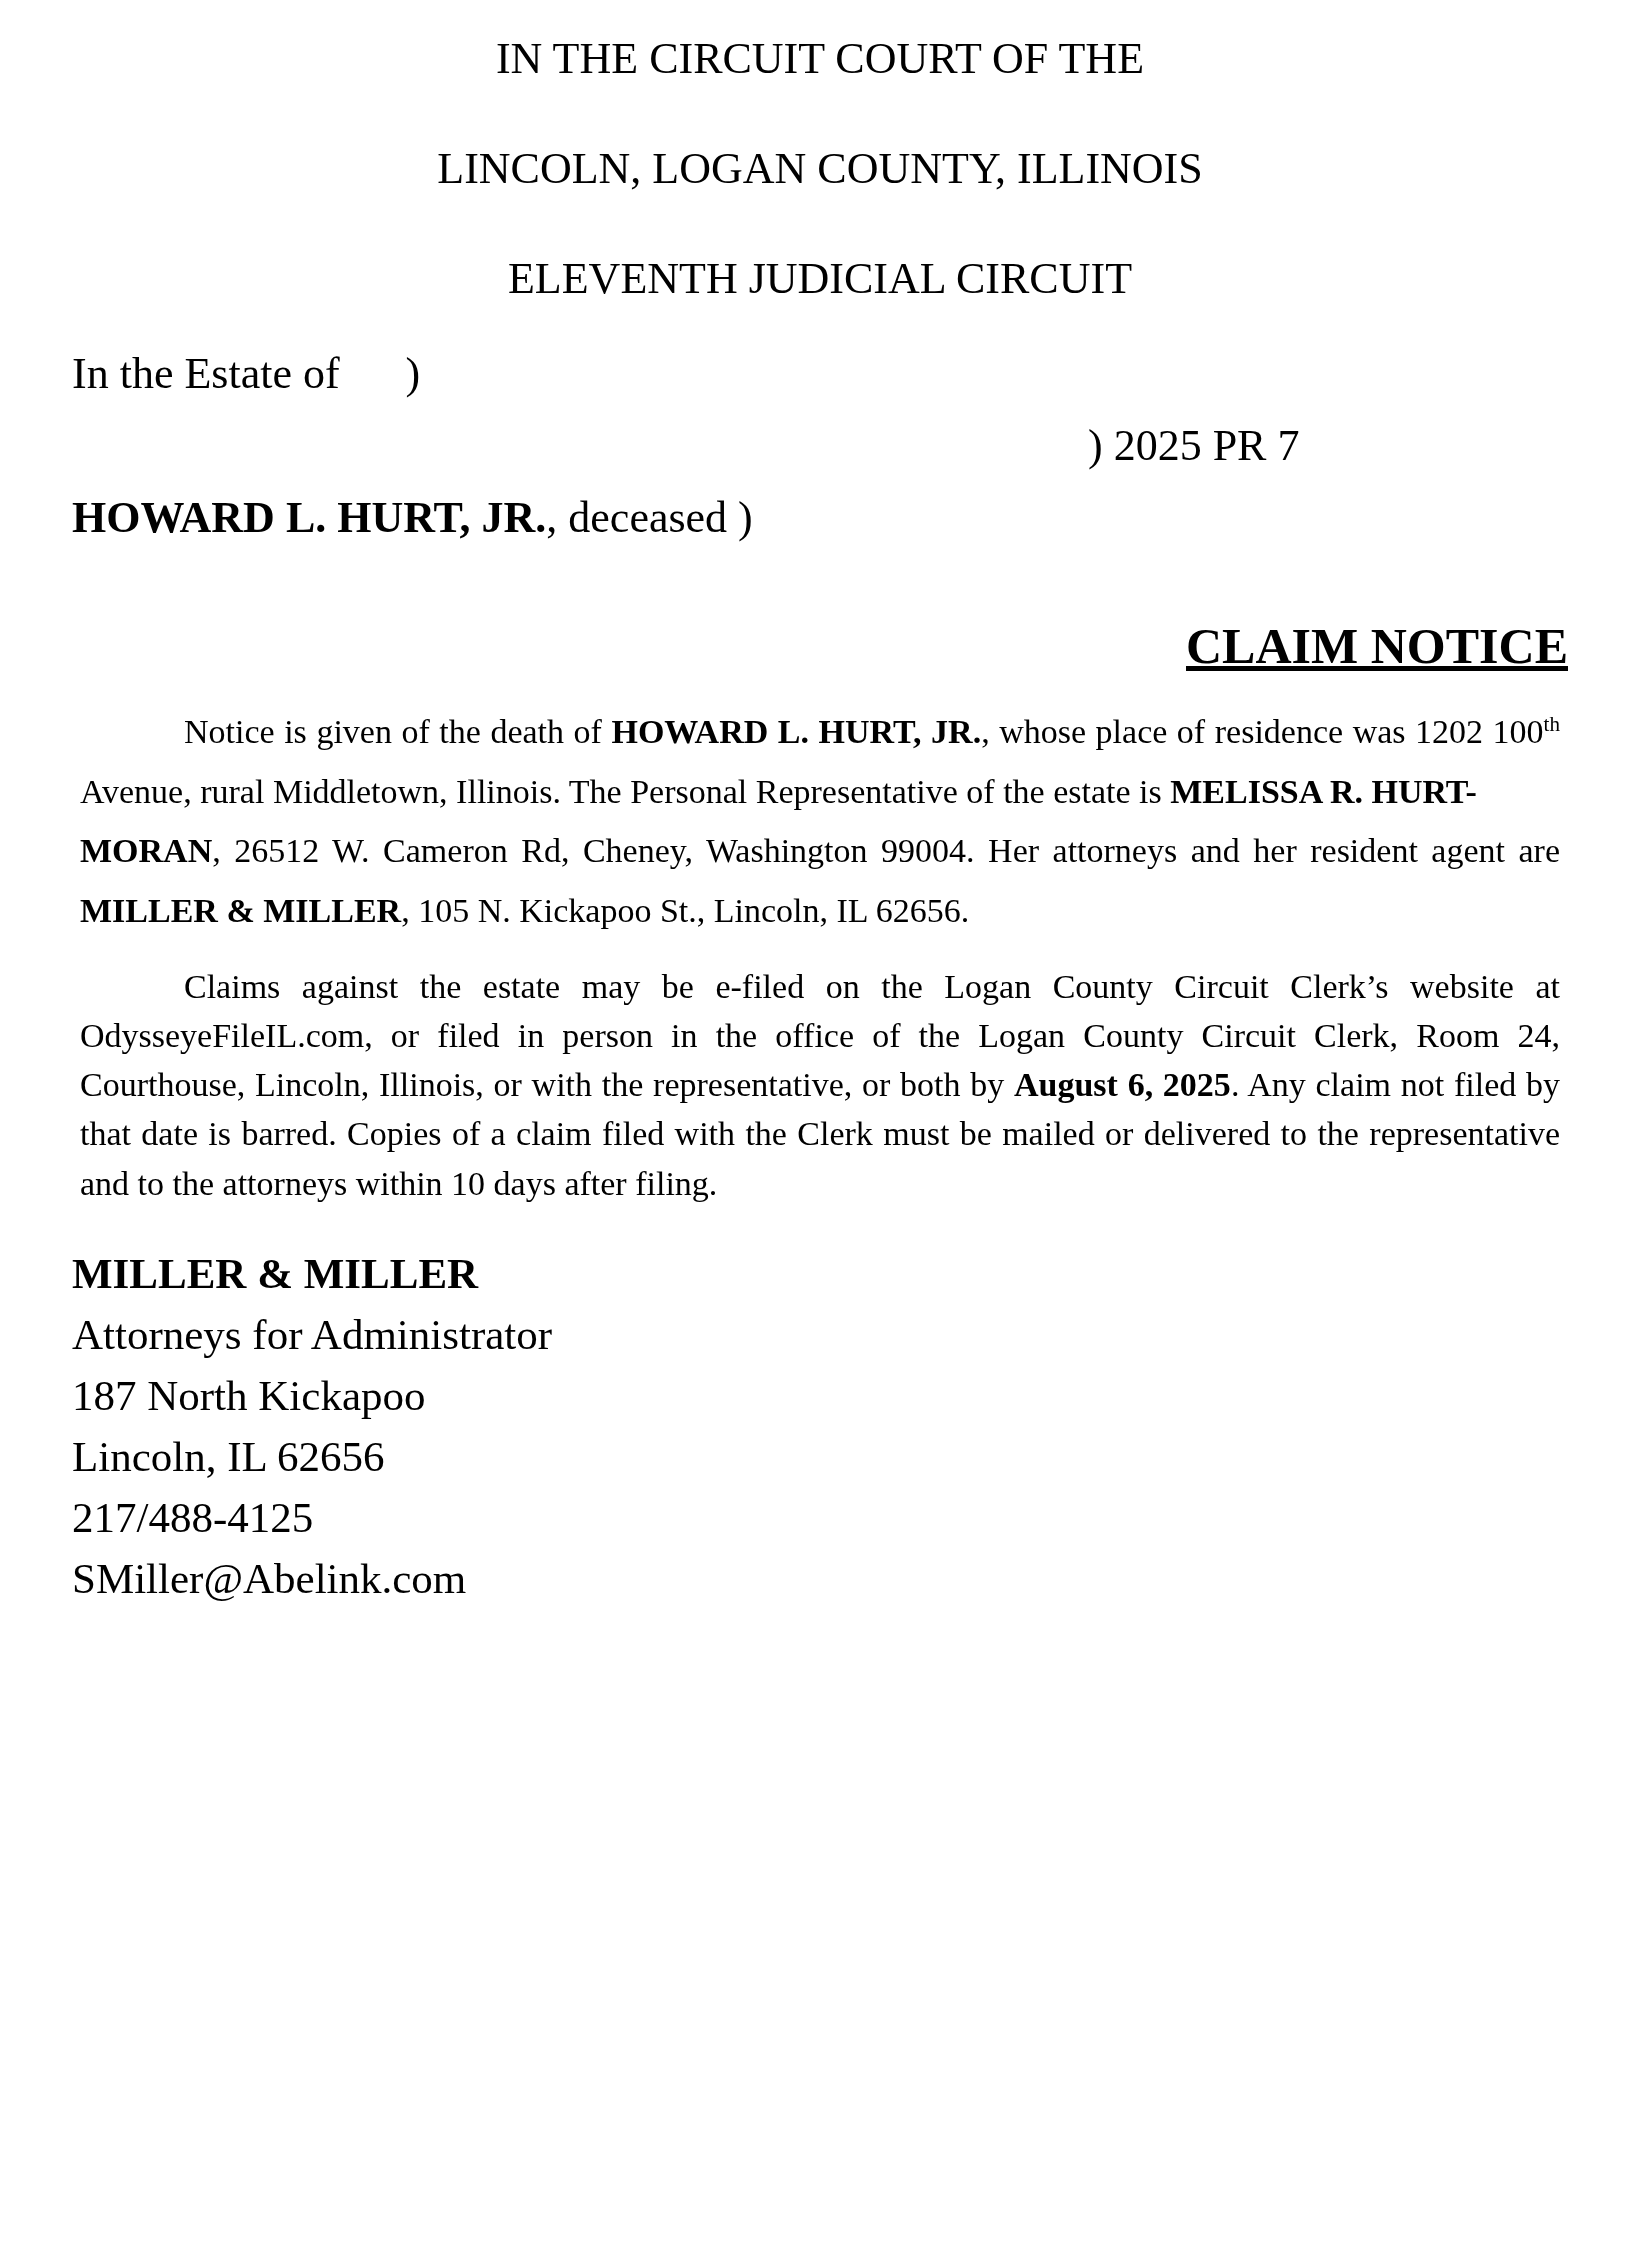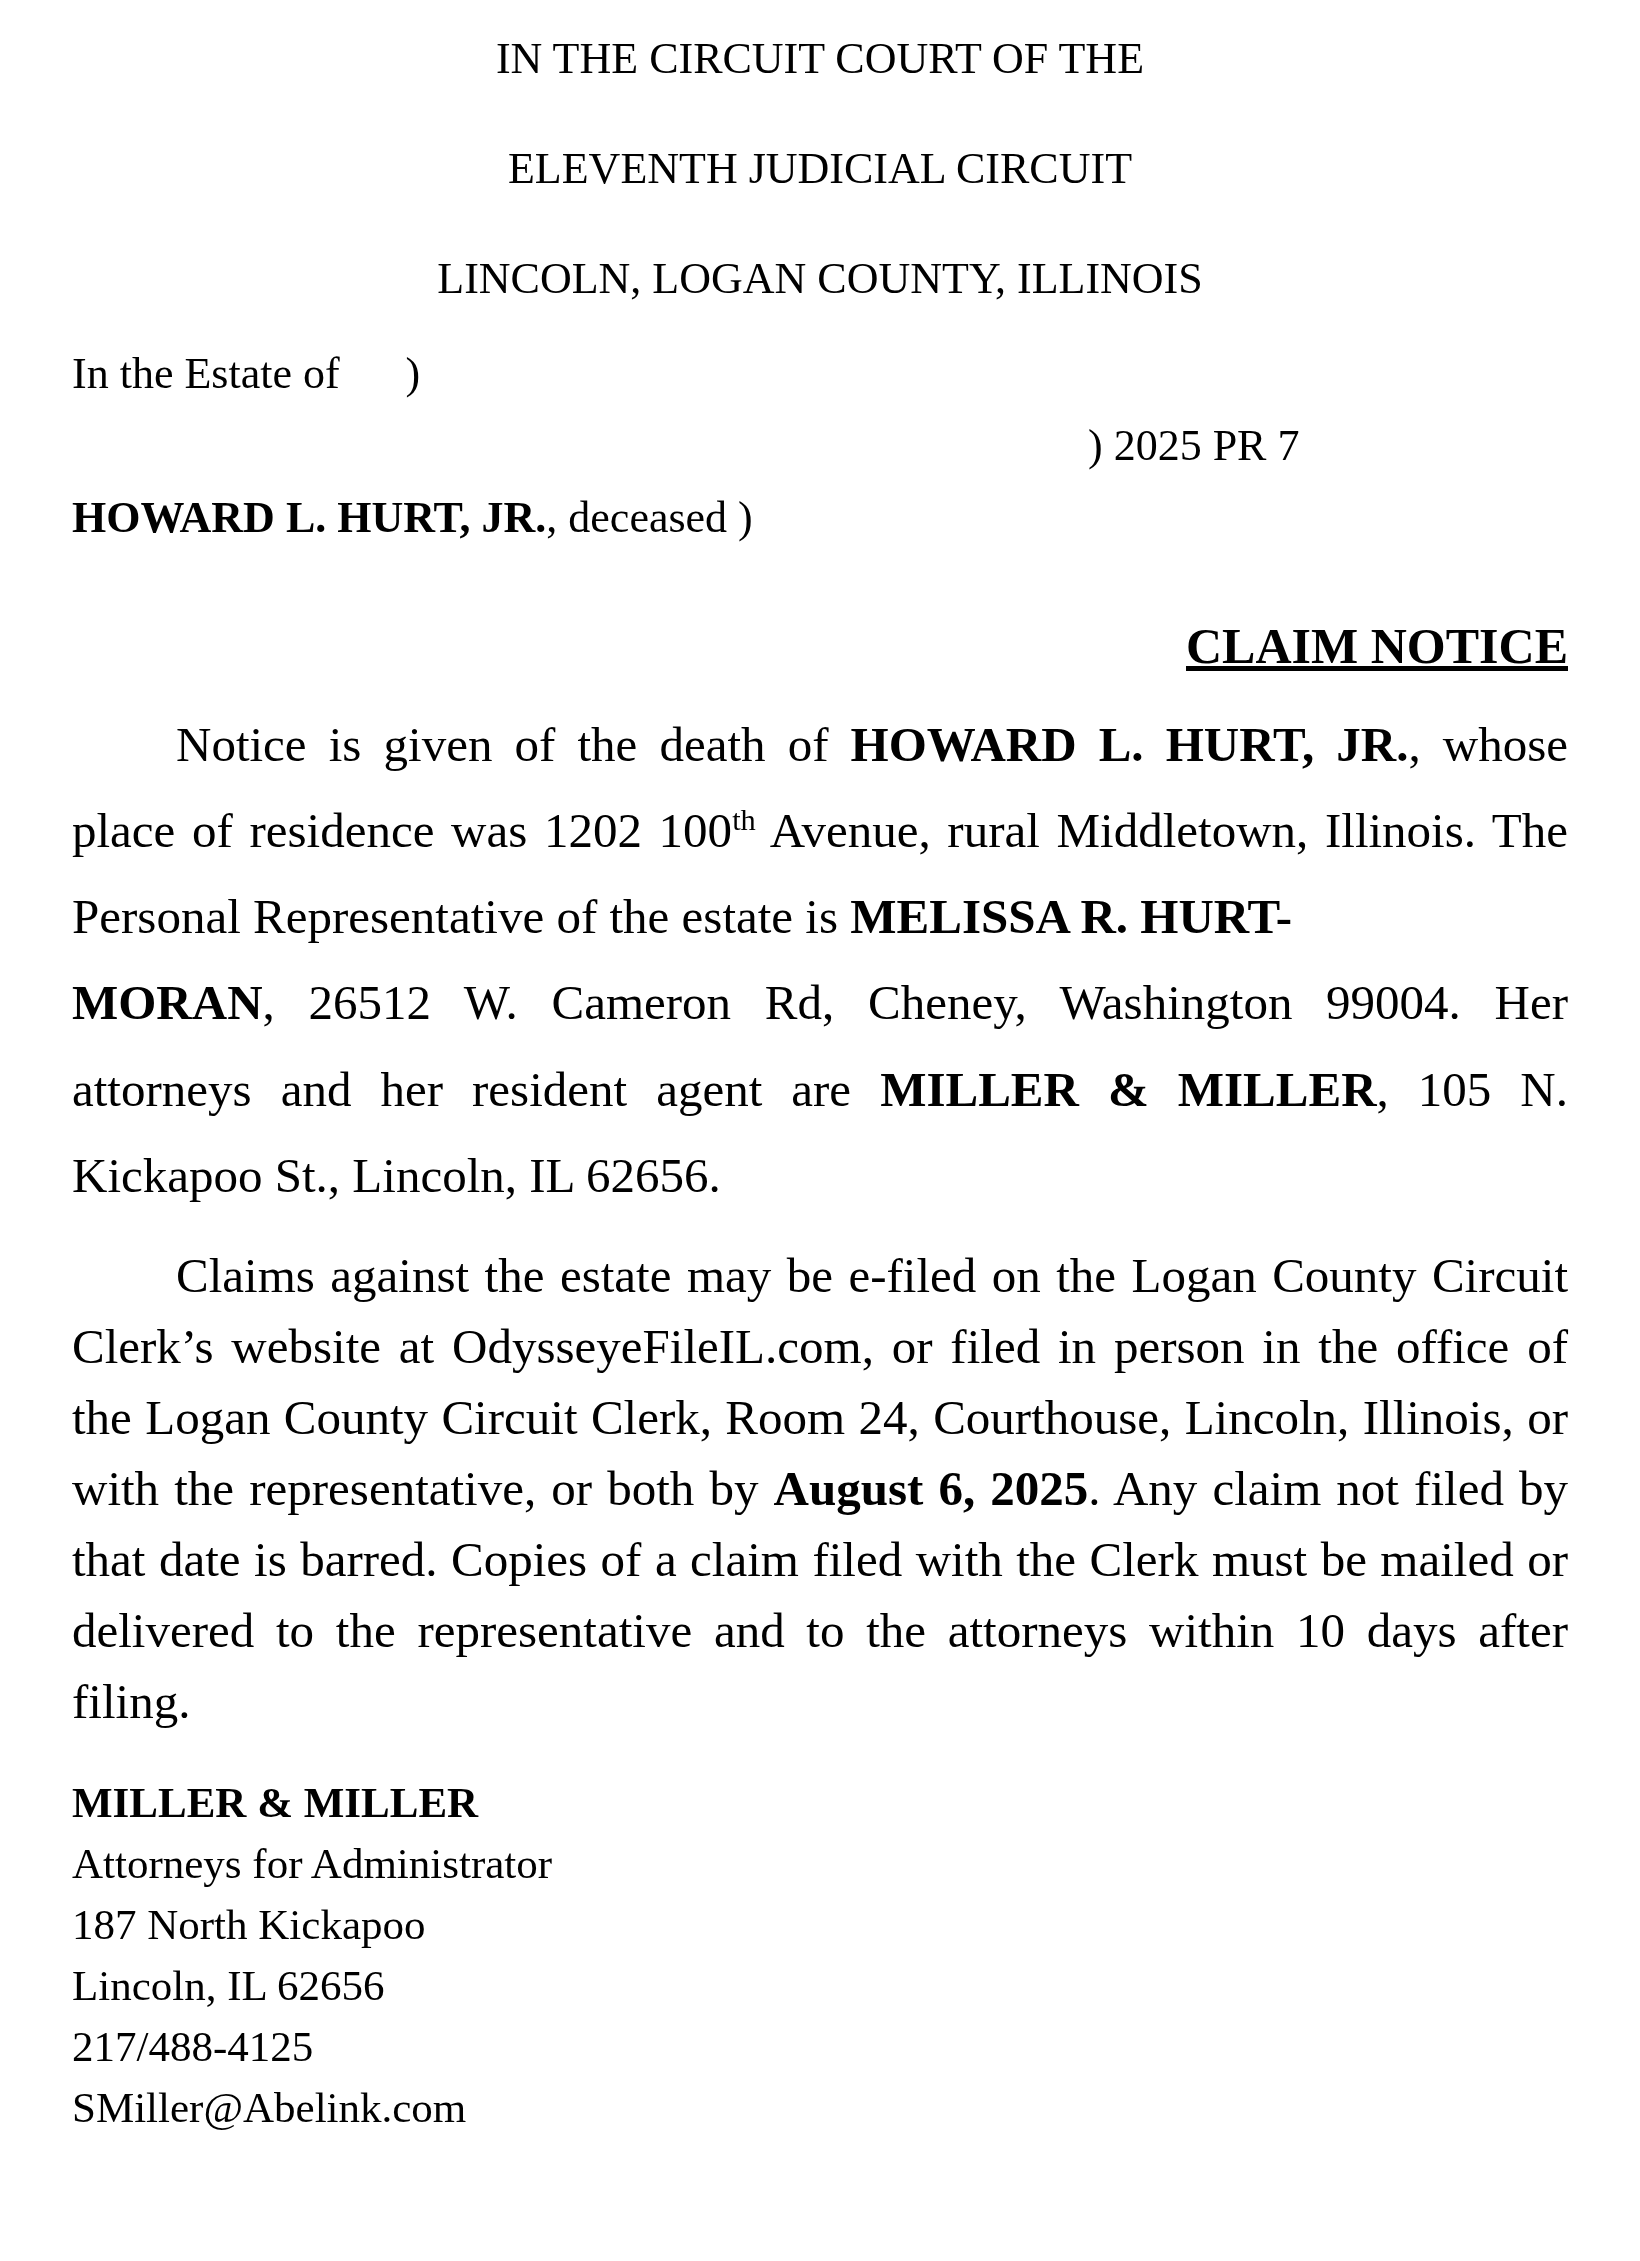--- a/index.html
+++ b/index.html
@@ -45,24 +45,24 @@
   .title {
     text-align: right;
     font-size: 50px;
     font-weight: bold;
     text-decoration: underline;
     margin: 72px 0 27px 0;
   }
 
   
   .para {
-    font-size: 49px;
+    font-size: 34px;
     text-align: justify;
     text-indent: 104px;
-    margin: 0;
+    margin: 8px;
   }
   .para1 { line-height: 1.76; }
   .para2 { line-height: 1.45; margin-top: 20.5px; }
   sup {
     font-size: 0.62em;
     vertical-align: super;
     line-height: 0;
   }
 
   
@@ -72,22 +72,22 @@
     margin-top: 35px;
   }
 </style>
 </head>
 <body>
 
 <div class="page">
 
   <header class="court-header">
     <div class="hline">IN THE CIRCUIT COURT OF THE</div>
+    <div class="hline">LINCOLN, LOGAN COUNTY, ILLINOIS</div>
     <div class="hline">ELEVENTH JUDICIAL CIRCUIT</div>
-    <div class="hline">LINCOLN, LOGAN COUNTY, ILLINOIS</div>
   </header>
 
   <section class="caption">
     <div class="cap-line">
       <span>In the Estate of</span><span class="cap-paren">)</span>
     </div>
     <div class="cap-line cap-line2">) 2025 PR 7</div>
     <div class="cap-line">
       <span class="b">HOWARD L. HURT, JR.</span><span>, deceased )</span>
     </div>

